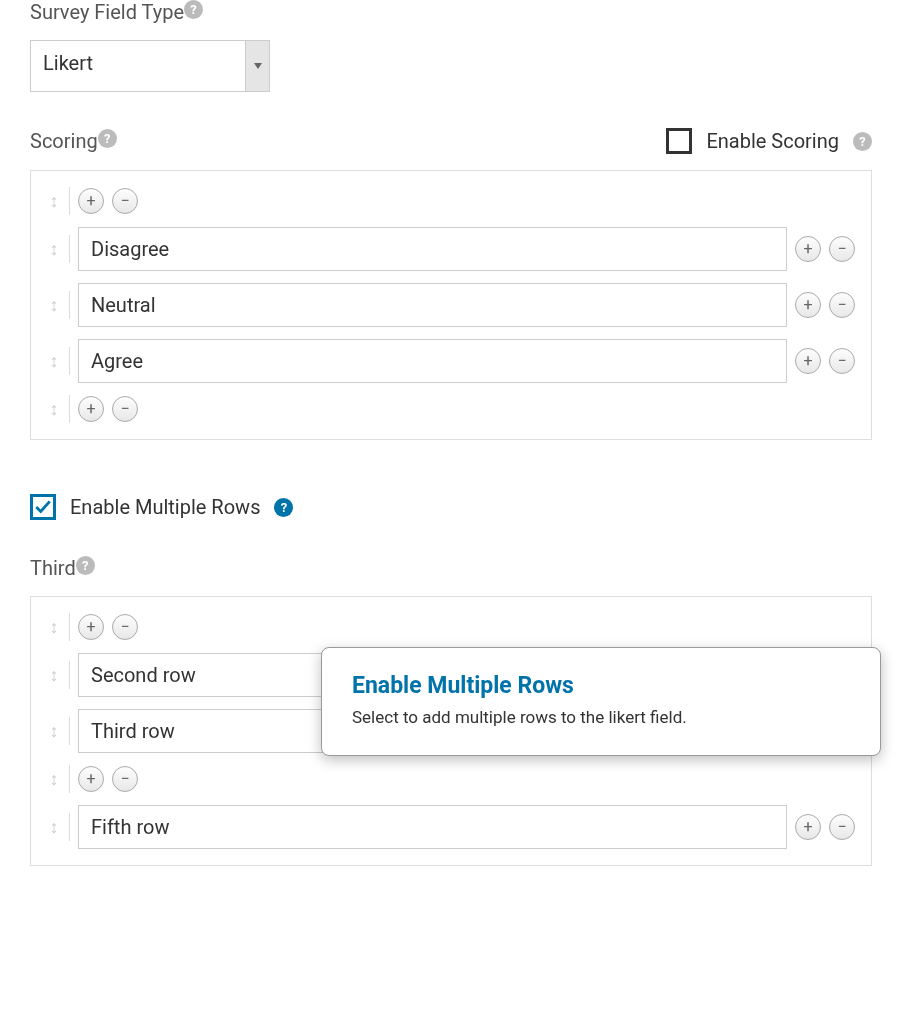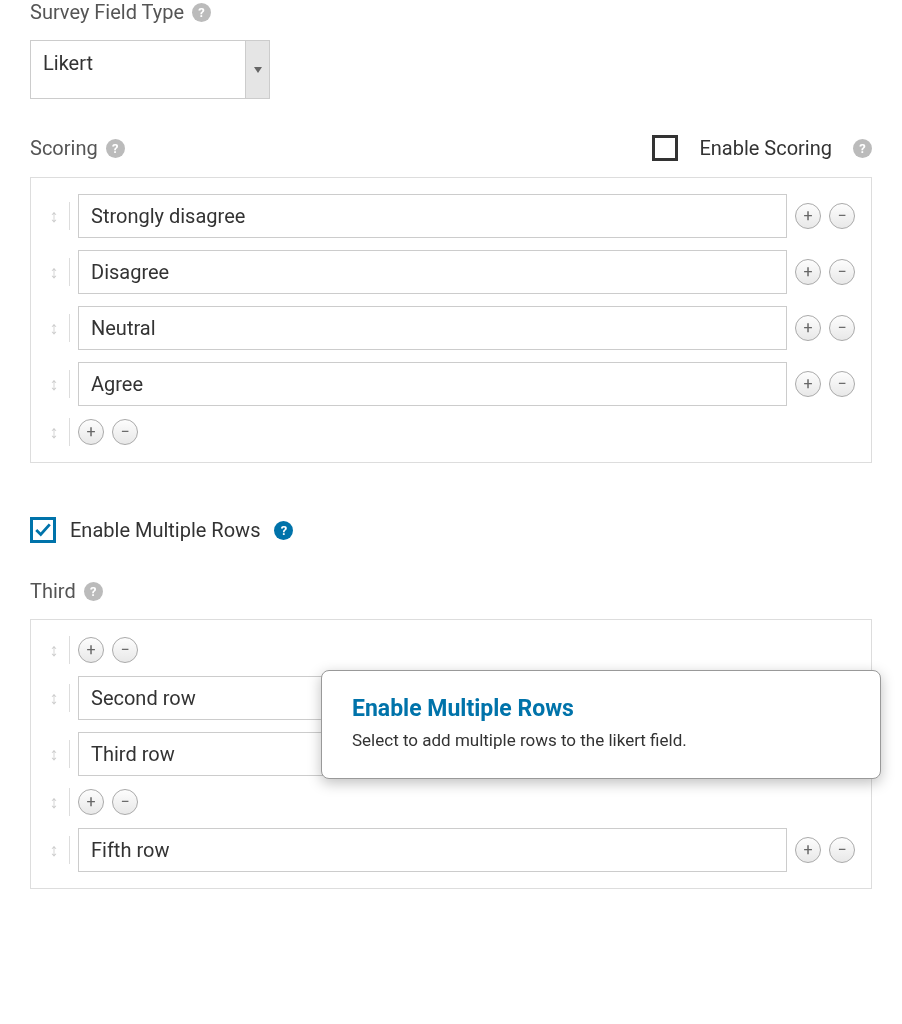--- a/index.html
+++ b/index.html
@@ -8,22 +8,20 @@
     padding: 0 30px 30px 30px;
     font-family: -apple-system, BlinkMacSystemFont, "Segoe UI", Roboto, sans-serif;
     background: #fff;
     color: #444;
     width: 902px;
   }
   .section-label {
     font-size: 20px;
     color: #555;
     display: flex;
-    align-items: center;
-    gap: 8px;
   }
   .help-icon {
     display: inline-flex;
     width: 19px;
     height: 19px;
     border-radius: 50%;
     background: #bbb;
     color: #fff;
     font-size: 13px;
     font-weight: bold;
@@ -31,21 +29,21 @@
     justify-content: center;
     cursor: pointer;
   }
   .help-icon-blue {
     background: #0073aa;
   }
   .select-wrap {
     margin-top: 16px;
     display: inline-flex;
     border: 1px solid #ccc;
-    height: 59px;
+    height: 52px;
     width: 240px;
     background: #fff;
     position: relative;
   }
   .select-wrap .value {
     flex: 1;
     padding: 10px 12px;
     font-size: 20px;
     color: #333;
   }
@@ -61,21 +59,21 @@
   }
   .cols-header {
     margin-top: 36px;
     display: flex;
     align-items: center;
     justify-content: space-between;
   }
   .enable-scoring {
     display: flex;
     align-items: center;
-    gap: 21px;
+    gap: 14px;
     font-size: 20px;
     color: #333;
   }
   .checkbox {
     width: 26px;
     height: 26px;
     border: 3px solid #333;
     display: inline-flex;
     align-items: center;
     justify-content: center;
@@ -200,21 +198,20 @@
     <span>Enable Scoring</span>
     <span class="help-icon">?</span>
   </div>
 </div>
 
 
 <div class="items-box">
   <div class="item-row">
     <span class="drag-handle">↕</span>
     <span class="divider"></span>
-    <input class="item-input" value="Strongly disagree" style="">
     <span class="round-btn">+</span>
     <span class="round-btn">−</span>
   </div>
   <div class="item-row">
     <span class="drag-handle">↕</span>
     <span class="divider"></span>
     <input class="item-input" value="Disagree" style="">
     <span class="round-btn">+</span>
     <span class="round-btn">−</span>
   </div>

